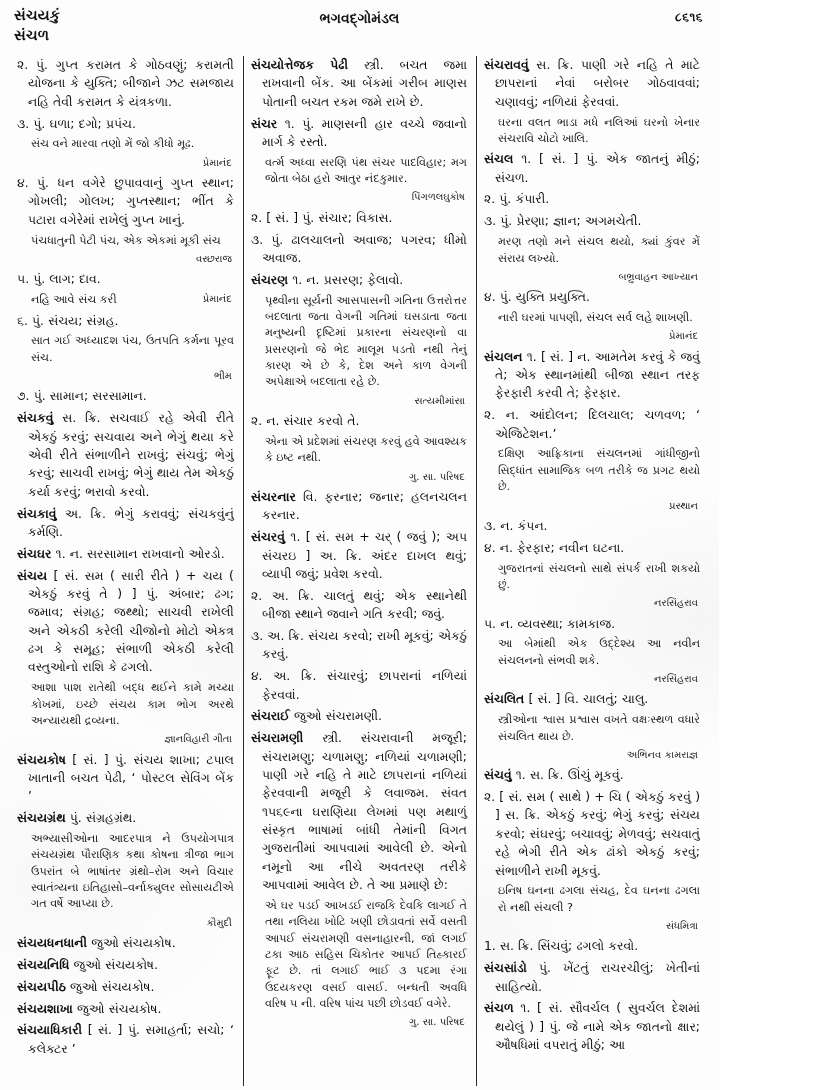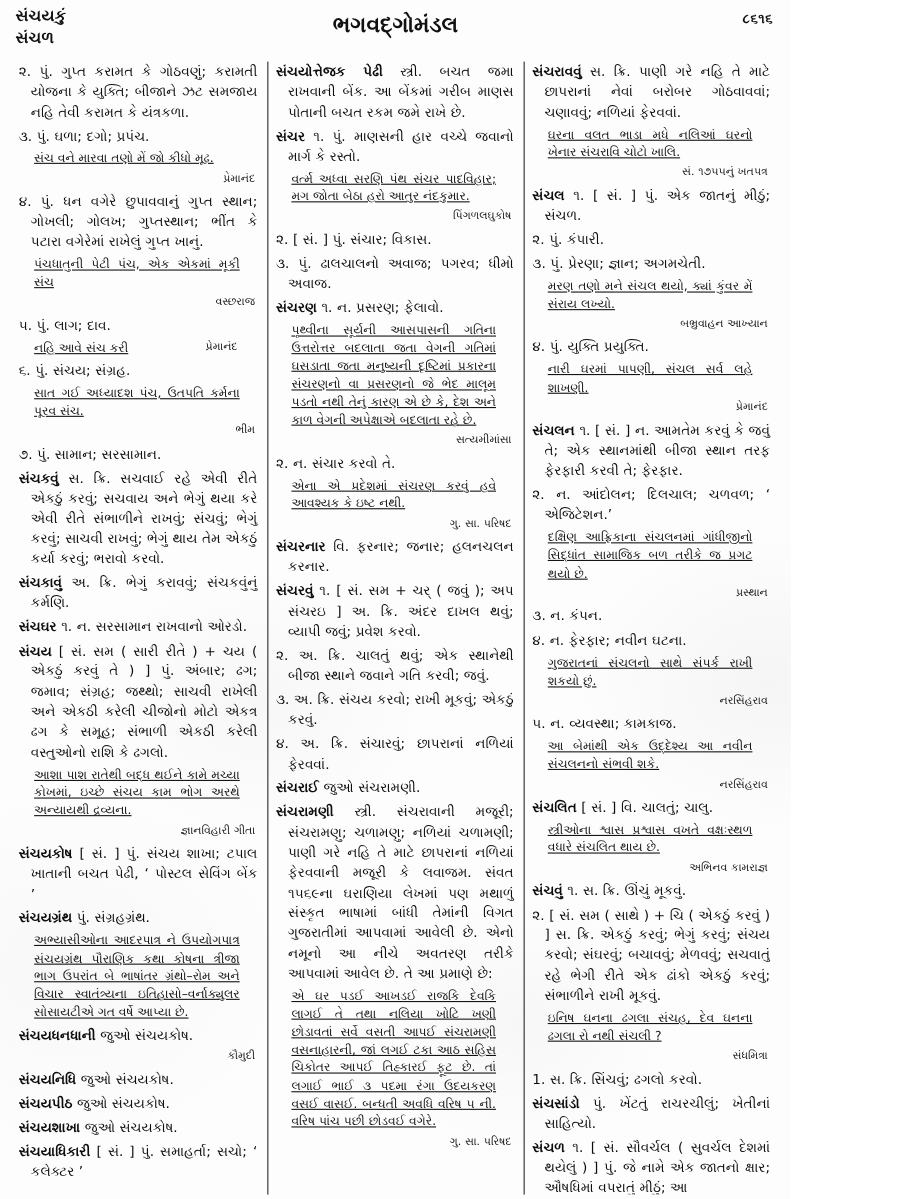--- a/index.html
+++ b/index.html
@@ -41,21 +41,21 @@
     font-size: 14.5px;
     color: #111;
     letter-spacing: .2px;
     display: block;
   }
   .rh-center {
     position: absolute;
     left: 0; right: 0; top: 10px;
     text-align: center;
     font-weight: bold;
-    font-size: 20px;
+    font-size: 14px;
     color: #111;
   }
   .rh-right {
     position: absolute;
     right: 16px; top: 10px;
     font-weight: bold;
     font-size: 12px;
     color: #111;
     letter-spacing: .5px;
   }
@@ -103,24 +103,23 @@
   }
   .hw {
     font-weight: bold;
   }
 
   
   .quote {
     font-size: 11.2px;
     line-height: 1.46;
     color: #141414;
-    margin: 1px 16px 3px 0;
+    margin: 1px 0 3px 0;
     padding-left: 14px;
     text-align: justify;
-    text-decoration: underline;
   }
   .src {
     display: block;
     text-align: right;
     font-size: 10px;
     color: #141414;
     margin-top: 0px;
     padding-right: 2px;
   }
 </style>
@@ -155,22 +154,22 @@
         <p class="blk sense">૭. પું. સામાન; સરસામાન.</p>
         <p class="blk head"><span class="hw">સંચકવું</span><span> સ. ક્રિ. સચવાઈ રહે એવી રીતે એકઠું કરવું; સચવાય અને ભેગું થયા કરે એવી રીતે સંભાળીને રાખવું; સંચવું; ભેગું કરવું; સાચવી રાખવું; ભેગું થાય તેમ એકઠું કર્યા કરવું; ભરાવો કરવો.</span></p>
         <p class="blk head"><span class="hw">સંચકાવું</span><span> અ. ક્રિ. ભેગું કરાવવું; સંચકવુંનું કર્મણિ.</span></p>
         <p class="blk head"><span class="hw">સંચઘર</span><span> ૧. ન. સરસામાન રાખવાનો ઓરડો.</span></p>
         <p class="blk head"><span class="hw">સંચય</span><span> [ સં. સમ ( સારી રીતે ) + ચય ( એકઠું કરવું તે ) ] પું. અંબાર; ઢગ; જમાવ; સંગ્રહ; જથ્થો; સાચવી રાખેલી અને એકઠી કરેલી ચીજોનો મોટો એકત્ર ઢગ કે સમૂહ; સંભાળી એકઠી કરેલી વસ્તુઓનો રાશિ કે ઢગલો.</span></p>
         <p class="quote">આશા પાશ રાતેથી બદ્ધ થઈને કામે મચ્યા કોખમાં, ઇચ્છે સંચય કામ ભોગ અરથે અન્યાયથી દ્રવ્યના.</p>
         <p class="blk src">જ્ઞાનવિહારી ગીતા</p>
         <p class="blk head"><span class="hw">સંચયકોષ</span><span> [ સં. ] પું. સંચય શાખા; ટપાલ ખાતાની બચત પેઢી, ‘ પોસ્ટલ સેવિંગ બેંક ’</span></p>
         <p class="blk head"><span class="hw">સંચયગ્રંથ</span><span> પું. સંગ્રહગ્રંથ.</span></p>
         <p class="quote">અભ્યાસીઓના આદરપાત્ર ને ઉપયોગપાત્ર સંચયગ્રંથ પૌરાણિક કથા કોષના ત્રીજા ભાગ ઉપરાંત બે ભાષાંતર ગ્રંથો–રોમ અને વિચાર સ્વાતંત્ર્યના ઇતિહાસો–વર્નાક્યુલર સોસાયટીએ ગત વર્ષે આપ્યા છે.</p>
+        <p class="blk src">કૌમુદી</p>
         <p class="blk head"><span class="hw">સંચયધનધાની</span><span> જુઓ સંચયકોષ.</span></p>
-        <p class="blk src">કૌમુદી</p>
         <p class="blk head"><span class="hw">સંચયનિધિ</span><span> જુઓ સંચયકોષ.</span></p>
         <p class="blk head"><span class="hw">સંચયપીઠ</span><span> જુઓ સંચયકોષ.</span></p>
         <p class="blk head"><span class="hw">સંચયશાખા</span><span> જુઓ સંચયકોષ.</span></p>
         <p class="blk head"><span class="hw">સંચયાધિકારી</span><span> [ સં. ] પું. સમાહર્તા; સચો; ‘ કલેક્ટર ’</span></p>
       </div>
     <div class="col">
         <p class="blk head"><span class="hw">સંચયોત્તેજક પેઢી</span><span> સ્ત્રી. બચત જમા રાખવાની બેંક. આ બેંકમાં ગરીબ માણસ પોતાની બચત રકમ જમે રાખે છે.</span></p>
         <p class="blk head"><span class="hw">સંચર</span><span> ૧. પું. માણસની હાર વચ્ચે જવાનો માર્ગ કે રસ્તો.</span></p>
         <p class="quote">વર્ત્મ અધ્વા સરણિ પંથ સંચર પાદવિહાર; મગ જોતા બેઠા હરો આતુર નંદકુમાર.</p>
         <p class="blk src">પિંગળલઘુકોષ</p>
@@ -188,21 +187,20 @@
         <p class="blk sense">૩. અ. ક્રિ. સંચય કરવો; રાખી મૂકવું; એકઠું કરવું.</p>
         <p class="blk sense">૪. અ. ક્રિ. સંચારવું; છાપરાનાં નળિયાં ફેરવવાં.</p>
         <p class="blk head"><span class="hw">સંચરાઈ</span><span> જુઓ સંચરામણી.</span></p>
         <p class="blk head"><span class="hw">સંચરામણી</span><span> સ્ત્રી. સંચરાવાની મજૂરી; સંચરામણુ; ચળામણુ; નળિયાં ચળામણી; પાણી ગરે નહિ તે માટે છાપરાનાં નળિયાં ફેરવવાની મજૂરી કે લવાજમ. સંવત ૧૫૬૯ના ઘરાણિયા લેખમાં પણ મથાળું સંસ્કૃત ભાષામાં બાંધી તેમાંની વિગત ગુજરાતીમાં આપવામાં આવેલી છે. એનો નમૂનો આ નીચે અવતરણ તરીકે આપવામાં આવેલ છે. તે આ પ્રમાણે છે:</span></p>
         <p class="quote">એ ઘર પડઈ આખડઈ રાજકિ દેવકિ લાગઈ તે તથા નલિયા ખોટિ ખણી છોડાવતાં સર્વે વસતી આપઈ સંચરામણી વસનાહારની, જાં લગઈ ટકા આઠ સહિસ ચિકોતર આપઈ તિહ્કારઈ ફૂટ છે. તાં લગાઈ ભાઈ ૩ પદમા રંગા ઉદયકરણ વસઈ વાસઈ. બન્ધતી અવધિ વરિષ ૫ ની. વરિષ પાંચ પછી છોડવઈ વગેરે.</p>
         <p class="blk src">ગુ. સા. પરિષદ</p>
       </div>
     <div class="col">
         <p class="blk head"><span class="hw">સંચરાવવું</span><span> સ. ક્રિ. પાણી ગરે નહિ તે માટે છાપરાનાં નેવાં બરોબર ગોઠવાવવાં; ચણાવવું; નળિયાં ફેરવવાં.</span></p>
         <p class="quote">ઘરના વલત ભાડા મધે નલિઆં ઘરનો ખેનાર સંચરાવિ ચોટો ખાલિ.</p>
-        <p class="blk src">સં. ૧૭૫૫નું ખતપત્ર</p>
         <p class="blk head"><span class="hw">સંચલ</span><span> ૧. [ સં. ] પું. એક જાતનું મીઠું; સંચળ.</span></p>
         <p class="blk sense">૨. પું. કંપારી.</p>
         <p class="blk sense">૩. પું. પ્રેરણા; જ્ઞાન; અગમચેતી.</p>
         <p class="quote">મરણ તણો મને સંચલ થયો, ક્યાં કુંવર મેં સંરાય લખ્યો.</p>
         <p class="blk src">બભ્રુવાહન આખ્યાન</p>
         <p class="blk sense">૪. પું. યુક્તિ પ્રયુક્તિ.</p>
         <p class="quote">નારી ઘરમાં પાપણી, સંચલ સર્વ લહે શાખણી.</p>
         <p class="blk src">પ્રેમાનંદ</p>
         <p class="blk head"><span class="hw">સંચલન</span><span> ૧. [ સં. ] ન. આમતેમ કરવું કે જવું તે; એક સ્થાનમાંથી બીજા સ્થાન તરફ ફેરફારી કરવી તે; ફેરફાર.</span></p>
         <p class="blk sense">૨. ન. આંદોલન; દિલચાલ; ચળવળ; ‘ એજિટેશન.’</p>

